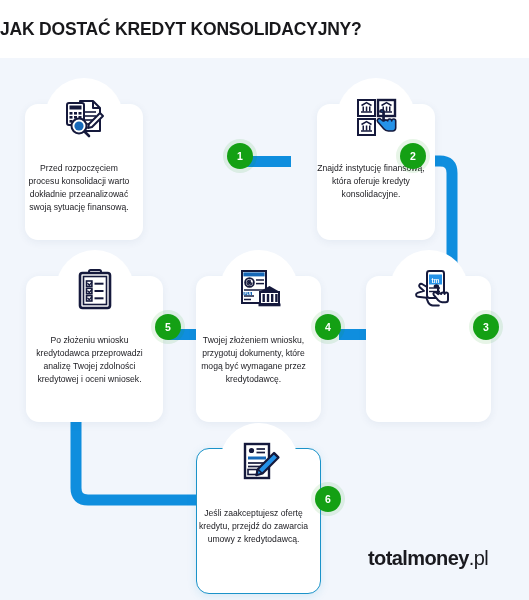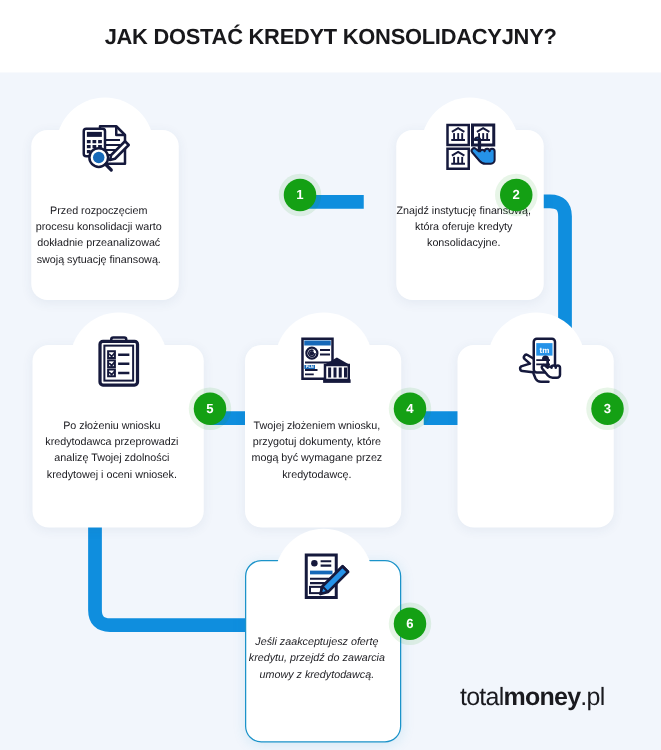--- a/index.html
+++ b/index.html
@@ -19,21 +19,20 @@
     background: #ffffff;
   }
 
   
   .title-bar {
     position: absolute;
     left: 0; top: 0;
     width: 529px; height: 58px;
     display: flex;
     align-items: center;
-    justify-content: center;
     background: #ffffff;
   }
   .title-bar .title-text {
     font-size: 17.5px;
     font-weight: 700;
     letter-spacing: -0.2px;
     color: #18181b;
     text-align: center;
     white-space: nowrap;
   }
@@ -114,21 +113,21 @@
   
   .brand {
     position: absolute;
     left: 368px; top: 489px;
     width: 150px;
     font-size: 20px;
     color: #1a1a1f;
     letter-spacing: -0.6px;
     white-space: nowrap;
   }
-  .brand .b-total { font-weight: 400; }
+  .brand .b-total { font-weight: 700; }
   .brand .b-money { font-weight: 700; }
   .brand .b-tld   { font-weight: 400; }
 </style>
 </head>
 <body>
 
 <div id="root">
 
   <div class="title-bar">
     <div class="title-text">JAK DOSTAĆ KREDYT KONSOLIDACYJNY?</div>
@@ -301,21 +300,21 @@
             <rect x="15.5" y="30.6" width="5.4" height="5.4" fill="#ffffff" stroke="#15193c" stroke-width="1.6"></rect>
             <path d="M16.8 33.2 l1.5 1.6 l2.4 -2.8" fill="none" stroke="#15193c" stroke-width="1.4" stroke-linecap="round"></path>
             <line x1="23.5" y1="33.3" x2="32.5" y2="33.3" stroke="#15193c" stroke-width="2"></line>
           </g>
         </svg>
       </div>
       <div class="card-body">Po złożeniu wniosku kredytodawca przeprowadzi analizę Twojej zdolności kredytowej i oceni wniosek.</div>
     </div>
     <div class="badge" style="left:155px; top:256px;">5</div>
 
-    <div class="card outlined" style="left:196px; top:390px; width:125px; height:146px;font-style:italic;">
+    <div class="card outlined" style="left:196px; top:390px; width:125px; height:146px;">
       <div class="icon-disc">
         <svg width="48" height="48" viewBox="0 0 48 48">
           <rect x="10" y="6" width="24" height="34" fill="#ffffff" stroke="#15193c" stroke-width="2.4"></rect>
           <circle cx="16.5" cy="12.5" r="2.6" fill="#15193c"></circle>
           <g stroke="#15193c" stroke-width="1.7">
             <line x1="21.5" y1="11" x2="30" y2="11"></line>
             <line x1="21.5" y1="14.5" x2="30" y2="14.5"></line>
           </g>
           <rect x="13" y="18.5" width="18" height="3" fill="#1668b8"></rect>
           <g stroke="#15193c" stroke-width="1.7">

